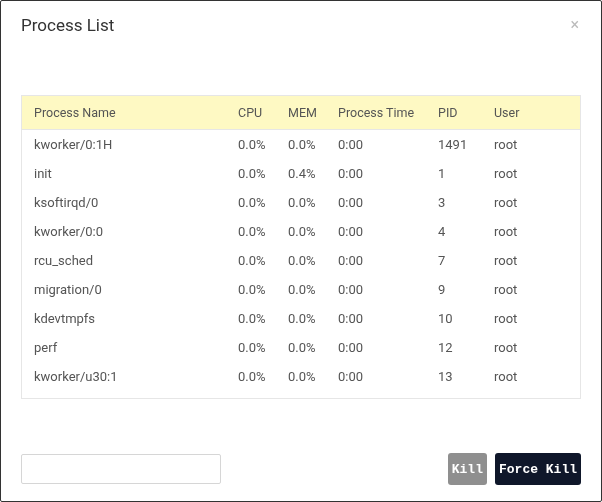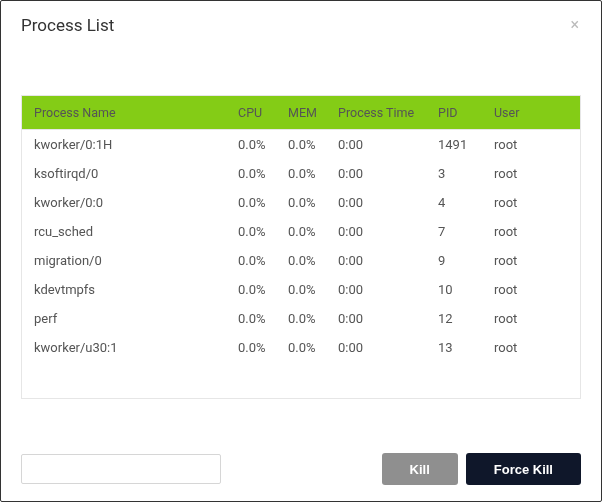--- a/index.html
+++ b/index.html
@@ -67,21 +67,21 @@
     border-collapse: collapse;
     table-layout: fixed;
   }
   .ptable thead th {
     text-align: left;
     font-weight: 400;
     color: #555;
     font-size: 12.5px;
     padding: 9px 6px;
     border-bottom: 1px solid #e6e6e6;
-    background: #84cc16;
+    background: #fef9c3;
     position: sticky;
     top: 0;
   }
   .ptable tbody td {
     padding: 7px 6px;
     font-size: 13px;
     color: #555;
     border-bottom: 0;
     white-space: nowrap;
     overflow: hidden;
@@ -107,25 +107,26 @@
     border-radius: 2px;
     padding: 4px 8px;
     font-size: 13px;
     outline: none;
   }
   .spacer { flex: 1 1 auto; }
   .btn {
     height: 32px;
     border: none;
     border-radius: 3px;
-    padding: 0 28px;
+    padding: 0 4px;
     font-size: 13px;
     font-weight: 600;
     color: #fff;
     cursor: pointer;
+    font-family: Liberation Mono, monospace;
   }
   .btn-grey { background: #8f8f8f; }
   .btn-red  { background: #0f172a; }
 </style>
 </head>
 <body>
 
 <div class="modal">
 
   <div class="modal-header">
@@ -150,20 +151,28 @@
           <tbody id="ptbody">
           <tr>
                 <td class="col-name">kworker/0:1H</td>
                 <td class="col-cpu">0.0%</td>
                 <td class="col-mem">0.0%</td>
                 <td class="col-time">0:00</td>
                 <td class="col-pid">1491</td>
                 <td class="col-user">root</td>
               </tr>
               <tr>
+                <td class="col-name">init</td>
+                <td class="col-cpu">0.0%</td>
+                <td class="col-mem">0.4%</td>
+                <td class="col-time">0:00</td>
+                <td class="col-pid">1</td>
+                <td class="col-user">root</td>
+              </tr>
+              <tr>
                 <td class="col-name">ksoftirqd/0</td>
                 <td class="col-cpu">0.0%</td>
                 <td class="col-mem">0.0%</td>
                 <td class="col-time">0:00</td>
                 <td class="col-pid">3</td>
                 <td class="col-user">root</td>
               </tr>
               <tr>
                 <td class="col-name">kworker/0:0</td>
                 <td class="col-cpu">0.0%</td>

